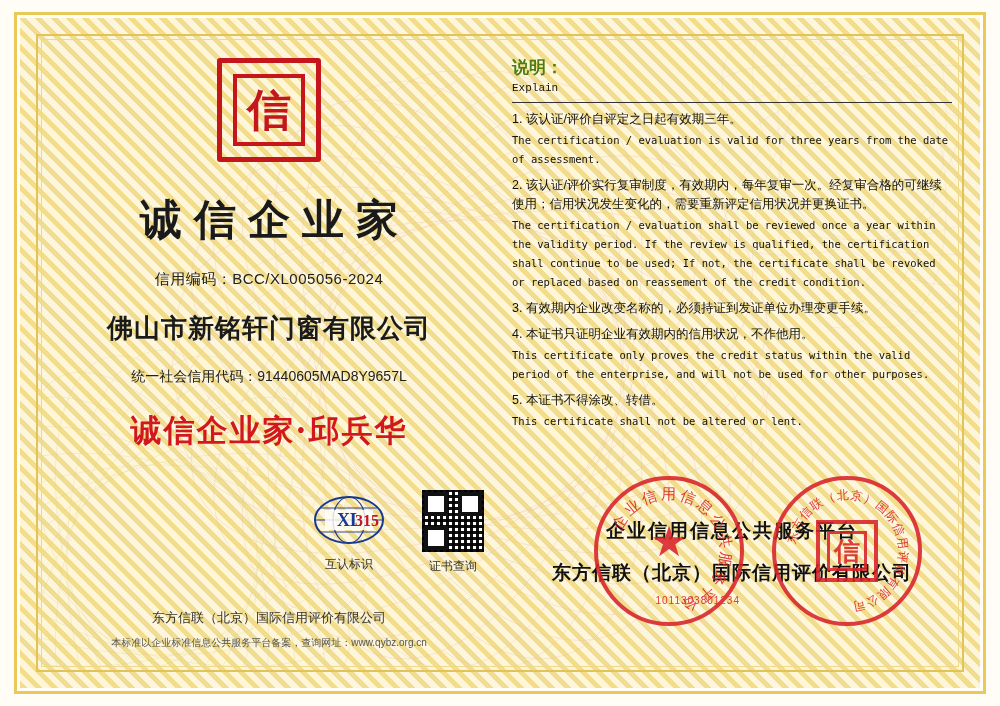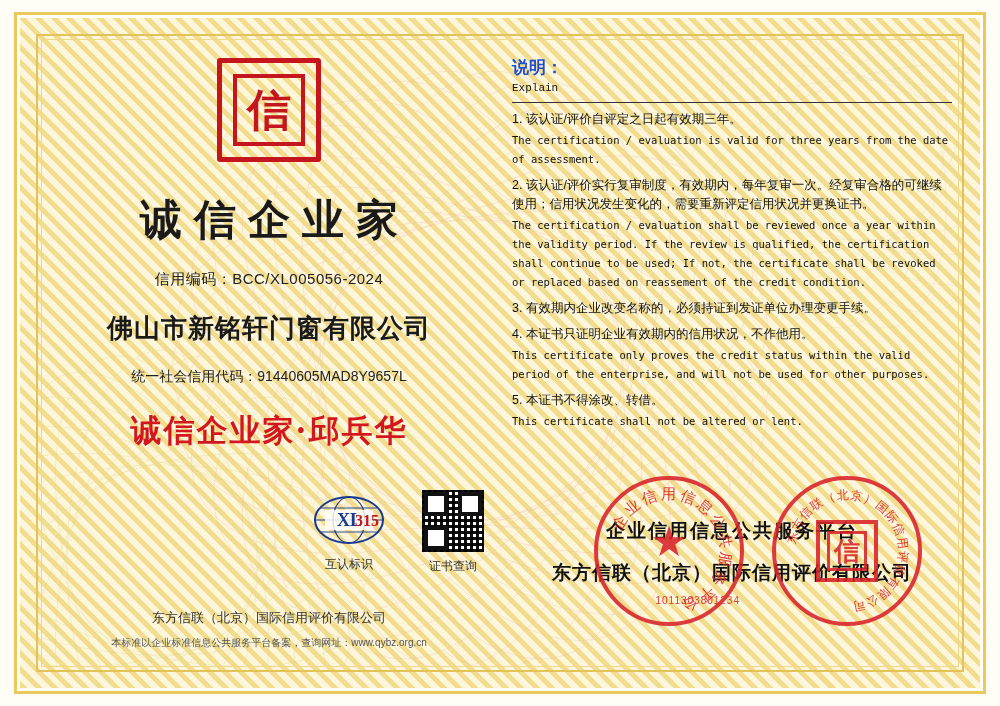--- a/index.html
+++ b/index.html
@@ -247,21 +247,21 @@
   .right-col {
     position: absolute;
     left: 468px;
     top: 14px;
     width: 440px;
   }
   .explain-cn {
     font-family: "DejaVu Serif", serif;
     font-size: 17px;
     font-weight: bold;
-    color: #1d4ed8;
+    color: #4d7c0f;
   }
   .explain-en {
     font-family: Liberation Mono, monospace;
     font-size: 11px;
     color: #111;
     margin-top: 3px;
   }
   .rule-line {
     margin-top: 8px;
     border-top: 1px solid #333;

